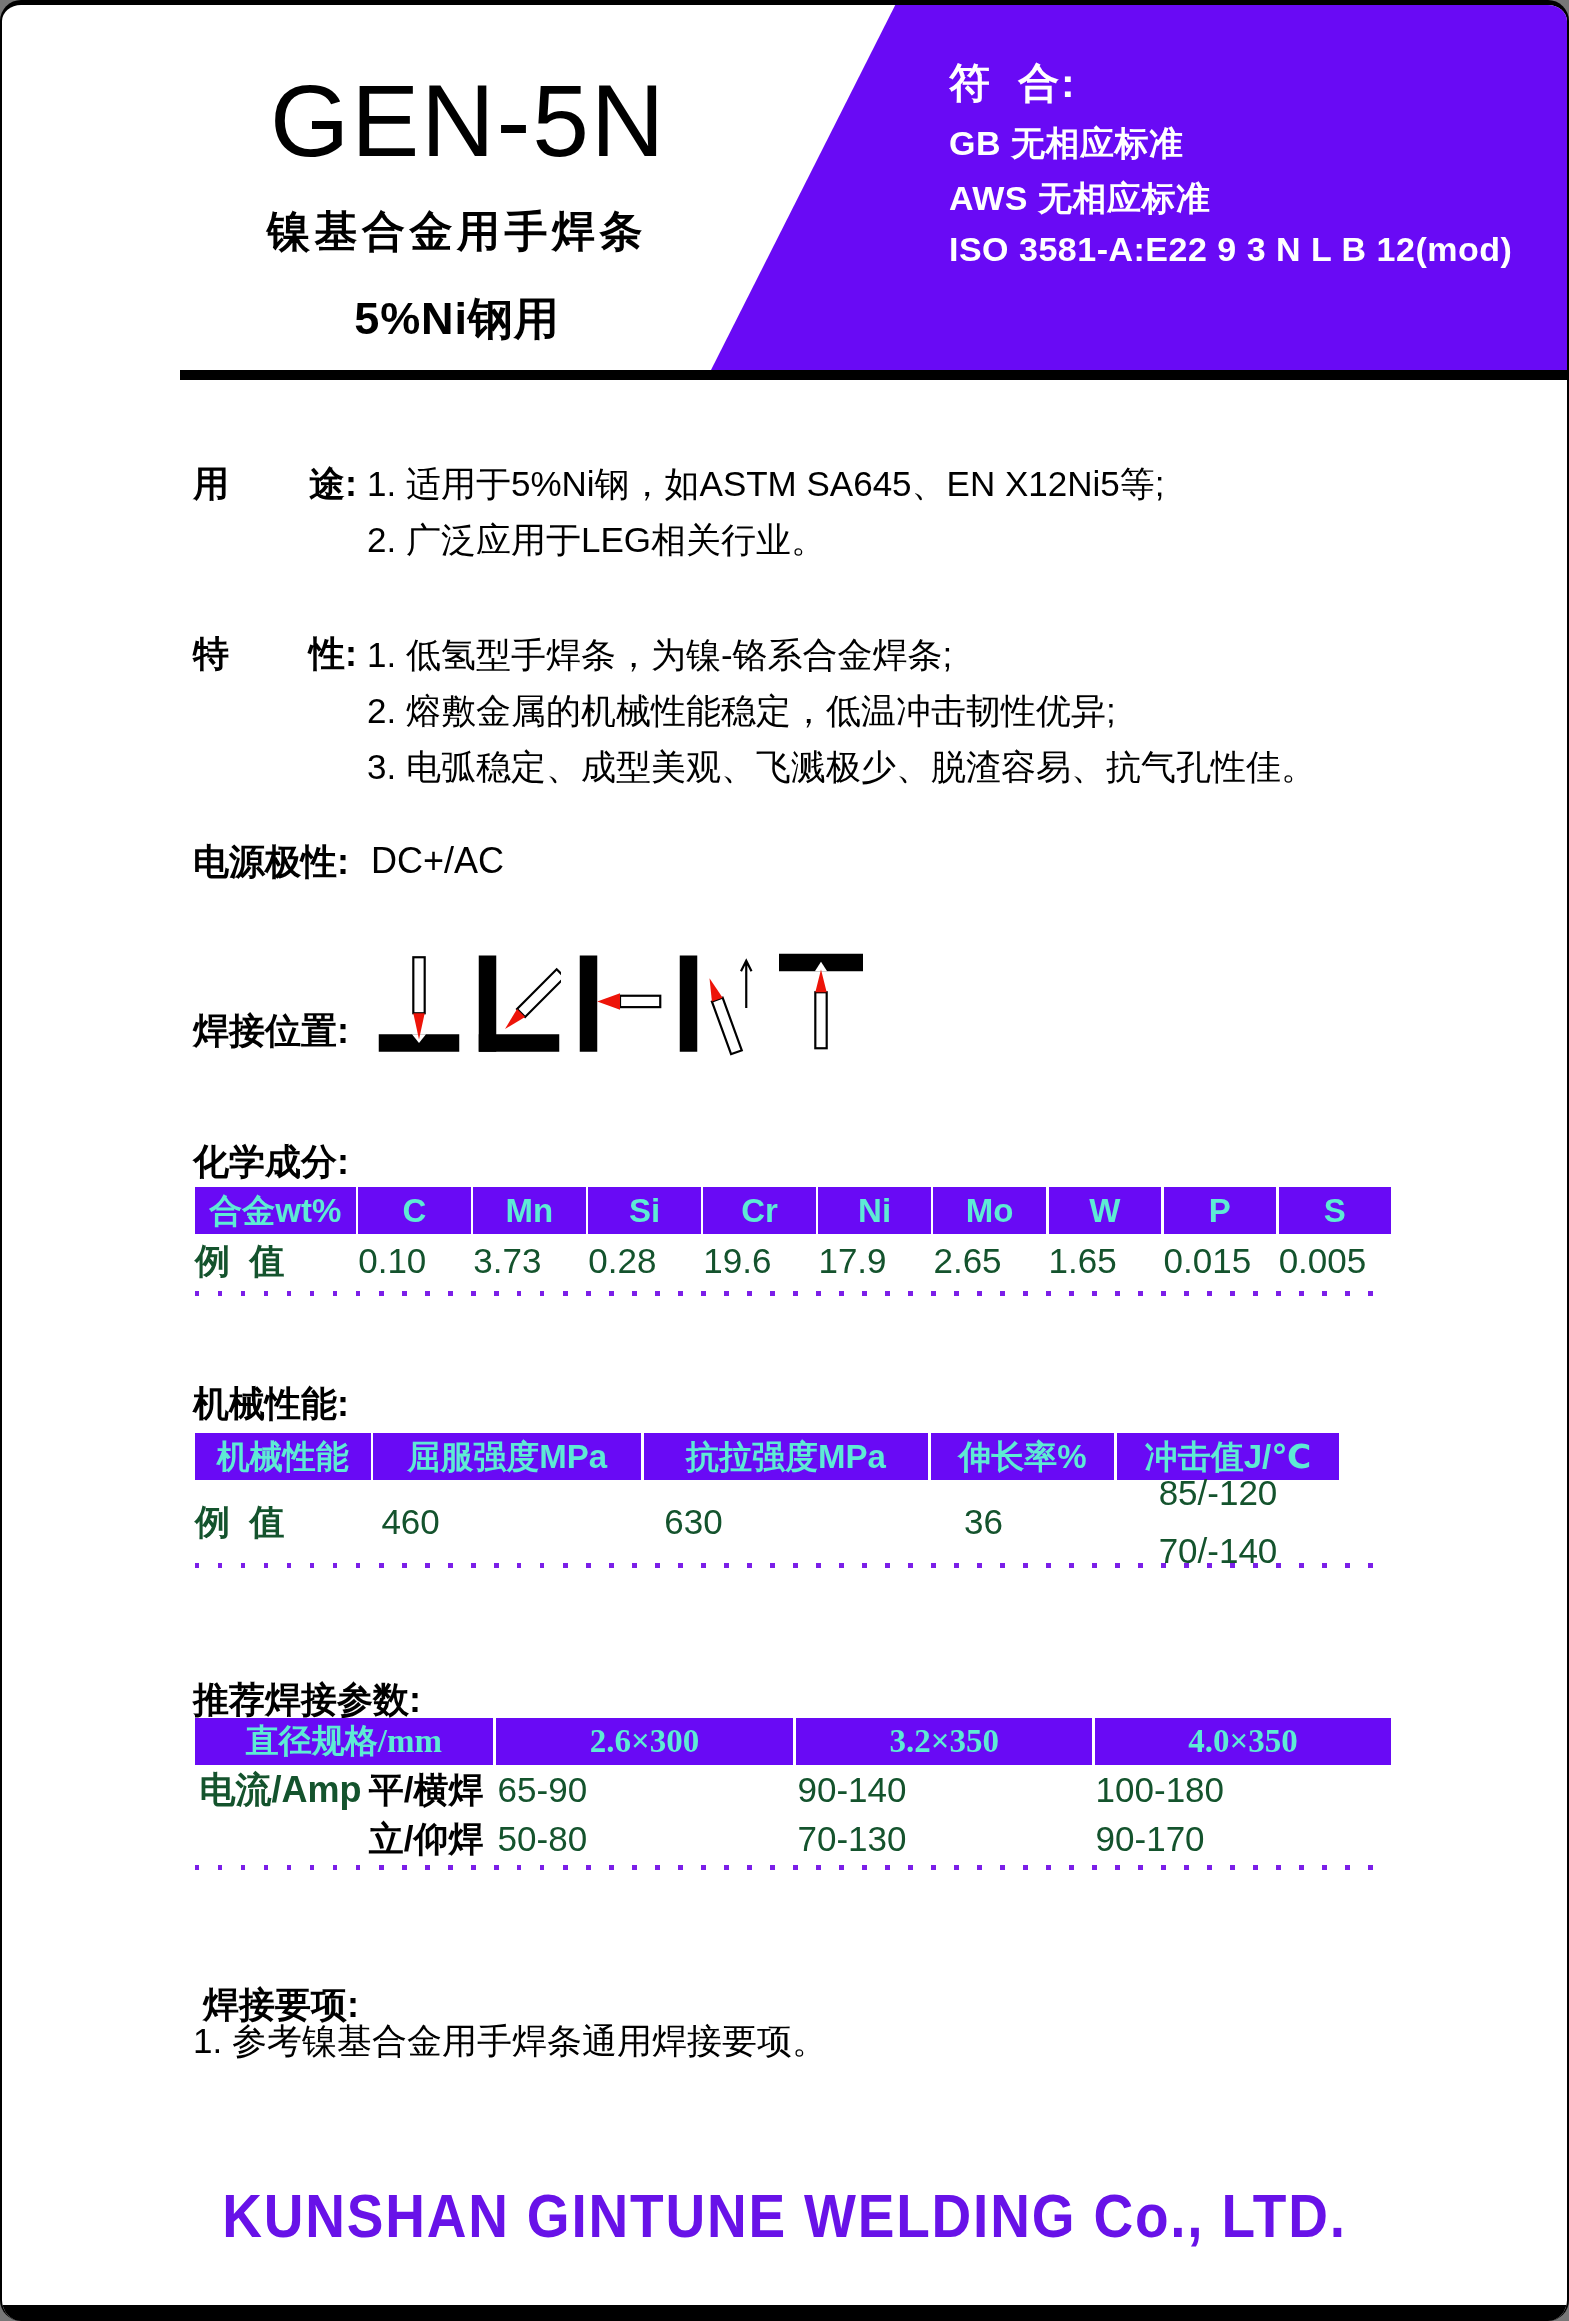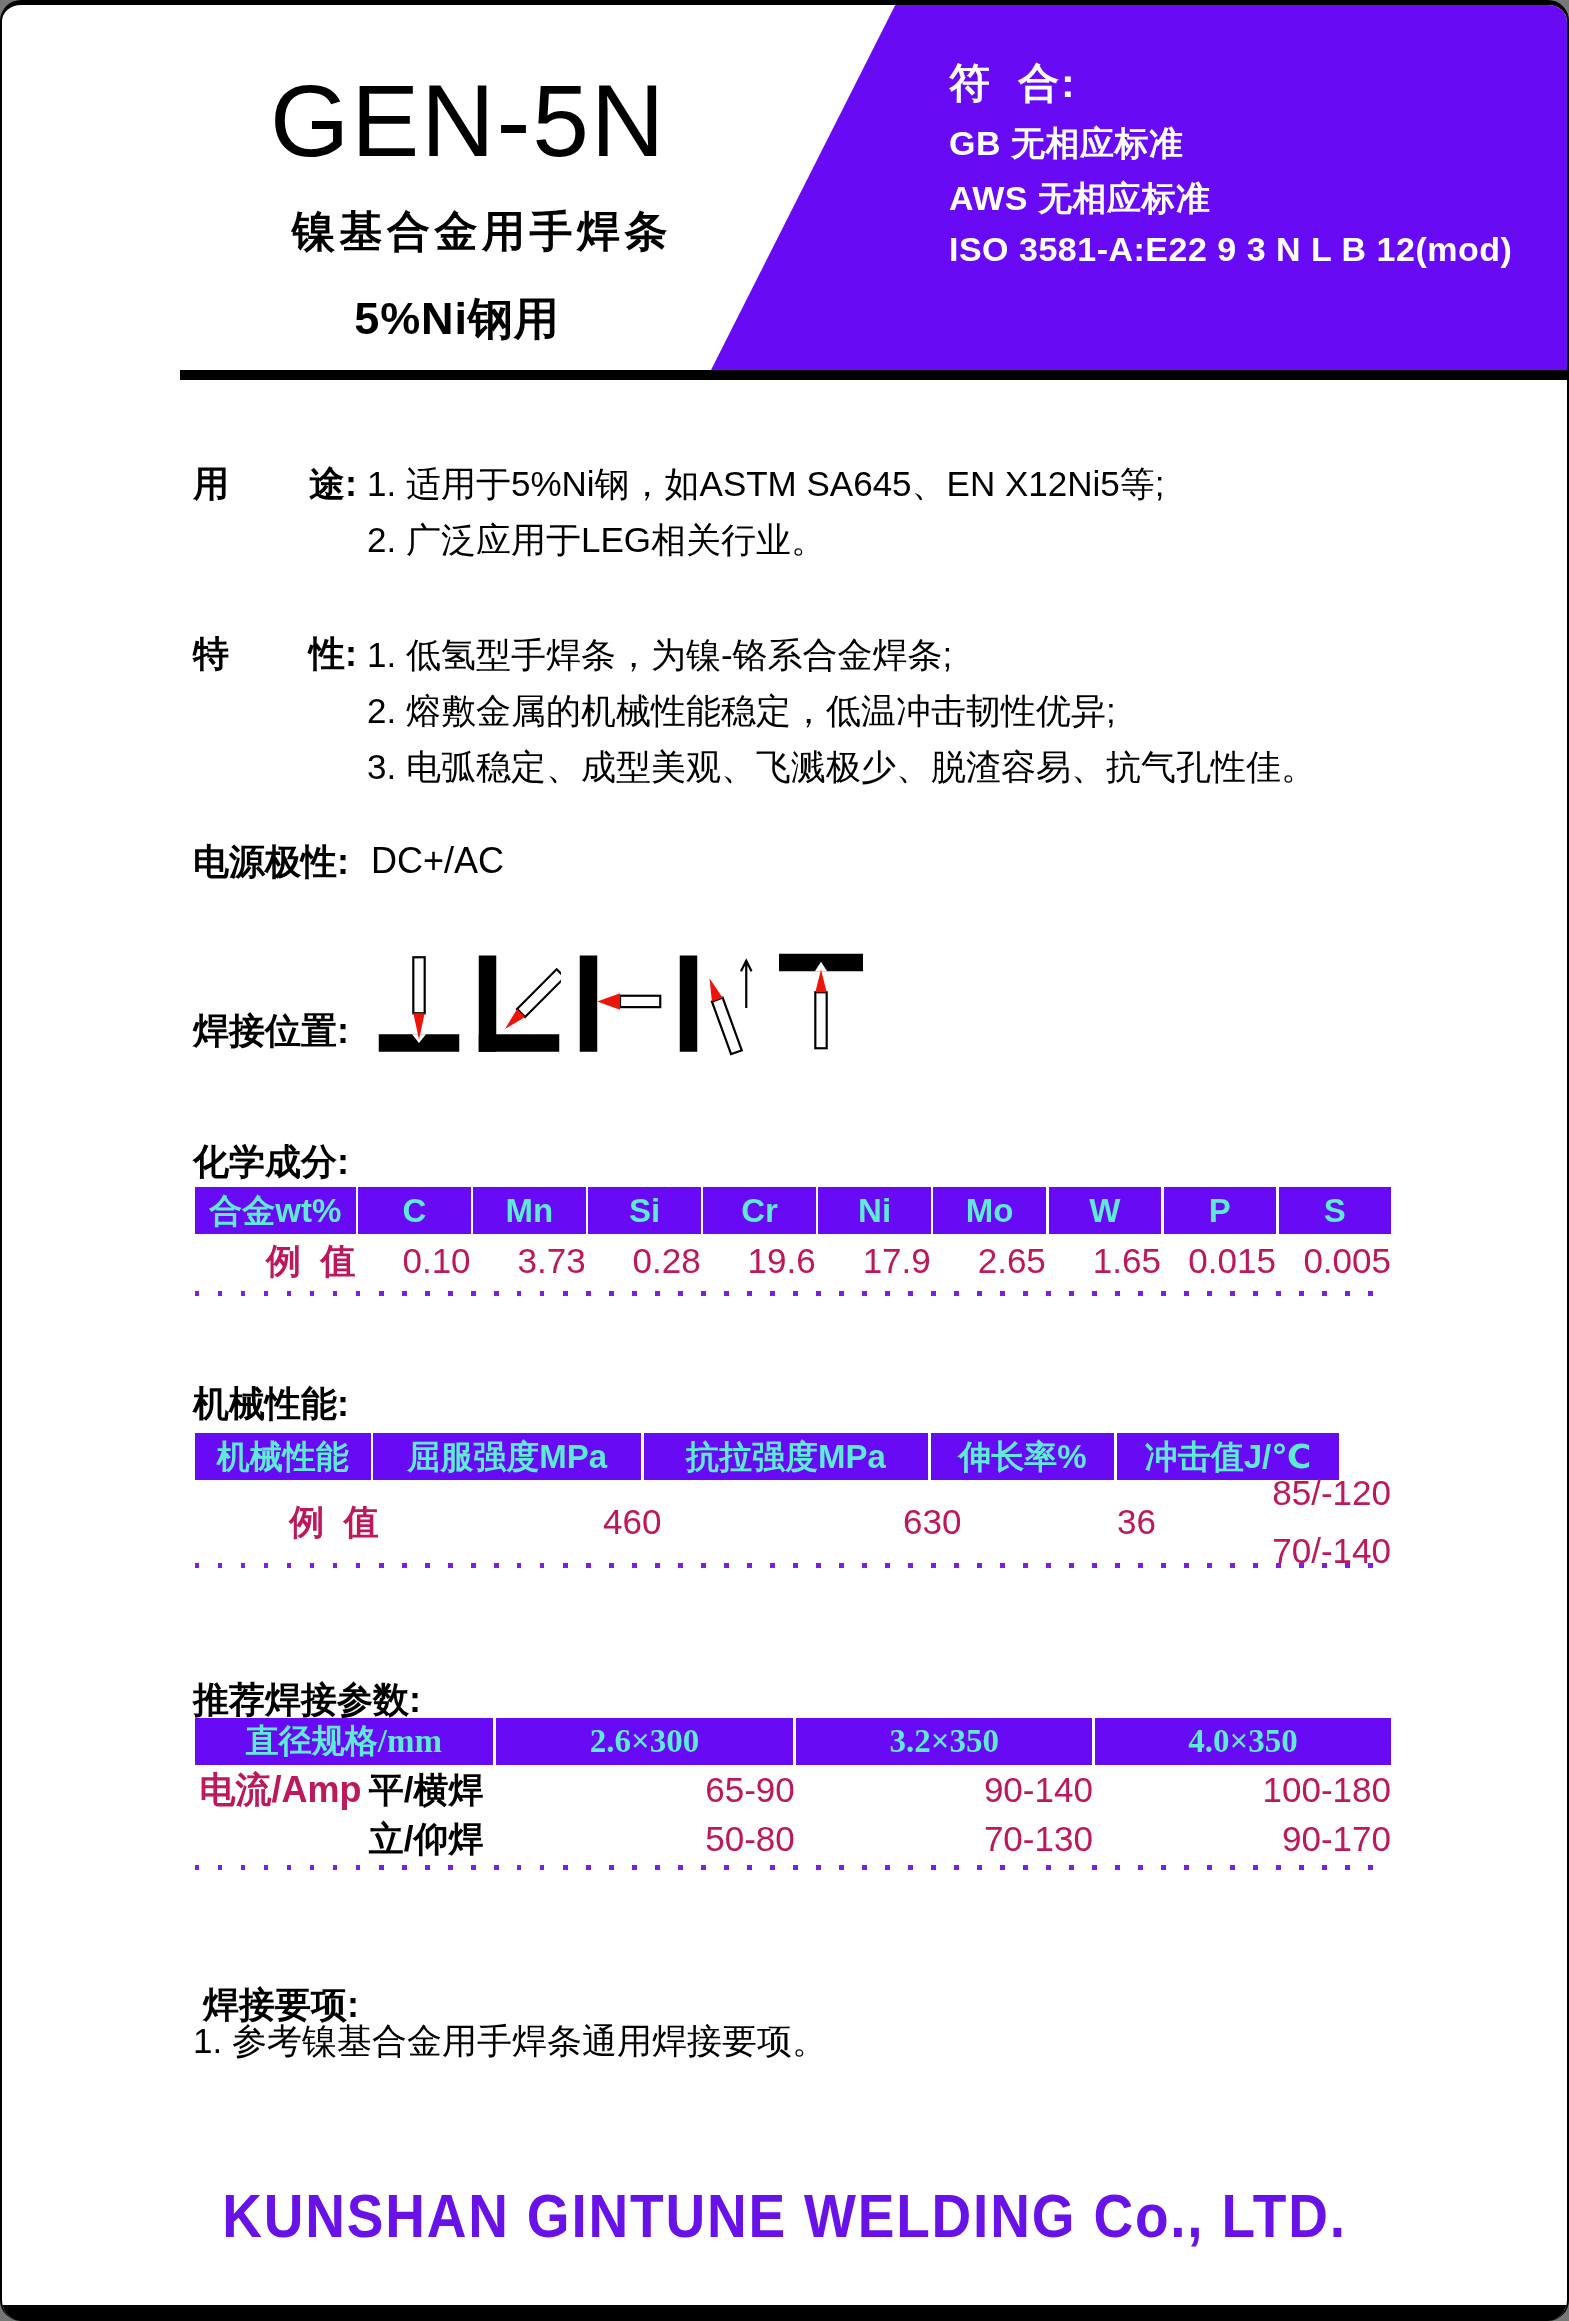--- a/index.html
+++ b/index.html
@@ -21,21 +21,21 @@
     border-right:2.7px solid #000;
     overflow:hidden;
     border-radius:21px;
   }
   .abs{position:absolute;}
   .pre{white-space:pre;}
   .bold{font-weight:700;}
 
   
   .title{left:268px;top:58px;font-size:102px;font-weight:400;color:#000;letter-spacing:1.8px;}
-  .subtitle{left:480px;top:198px;transform:translateX(-50%);font-size:43px;font-weight:700;letter-spacing:4.5px;}
+  .subtitle{left:455px;top:198px;transform:translateX(-50%);font-size:43px;font-weight:700;letter-spacing:4.5px;}
   .application{left:455px;top:284px;transform:translateX(-50%);font-size:45px;font-weight:700;letter-spacing:0.9px;}
 
   .banner{
     left:709px;top:0;width:857px;height:365px;
     background:var(--accent);
     clip-path:polygon(21.5% 0,100% 0,100% 100%,0 100%);
     color:#fff;
   }
   .banner-heading{left:238px;top:51px;font-size:41px;font-weight:700;letter-spacing:1.8px;}
   .banner-line{left:238px;font-size:34px;font-weight:600;letter-spacing:0.5px;}
@@ -73,21 +73,21 @@
   .notes-heading{left:201px;top:1960px;margin-top:16px;}
   .notes-item{left:191px;top:2013px;font-size:35px;}
 
   .grid{display:grid;column-gap:2.7px;}
   .hcell{
     background:var(--accent);color:#5eead4;
     font-size:33px;font-weight:700;
     text-align:center;height:47px;line-height:47px;
     overflow:hidden;white-space:nowrap;
   }
-  .vcell{font-size:35px;color:#be185d;text-align:right;}
+  .vcell{font-size:35px;color:#14532d;text-align:left;}
 
   .chem-table{left:193px;top:1182px;width:1196px;}
   .chem-cols{grid-template-columns:180fr 126fr 126fr 126fr 126fr 126fr 126fr 126fr 126fr 126fr;}
   .chem-vals .vcell{height:53px;line-height:53px;}
 
   .mech-table{left:193px;top:1422px;width:1144px;margin-top:6px;}
   .mech-cols{grid-template-columns:204fr 311fr 330fr 213fr 258fr;}
   .mech-vals .vcell{height:91px;line-height:91px;}
   .impact-cell{display:flex;flex-direction:column;justify-content:center;line-height:42px !important;gap:16px;}
   .impact-cell span{display:block;}

